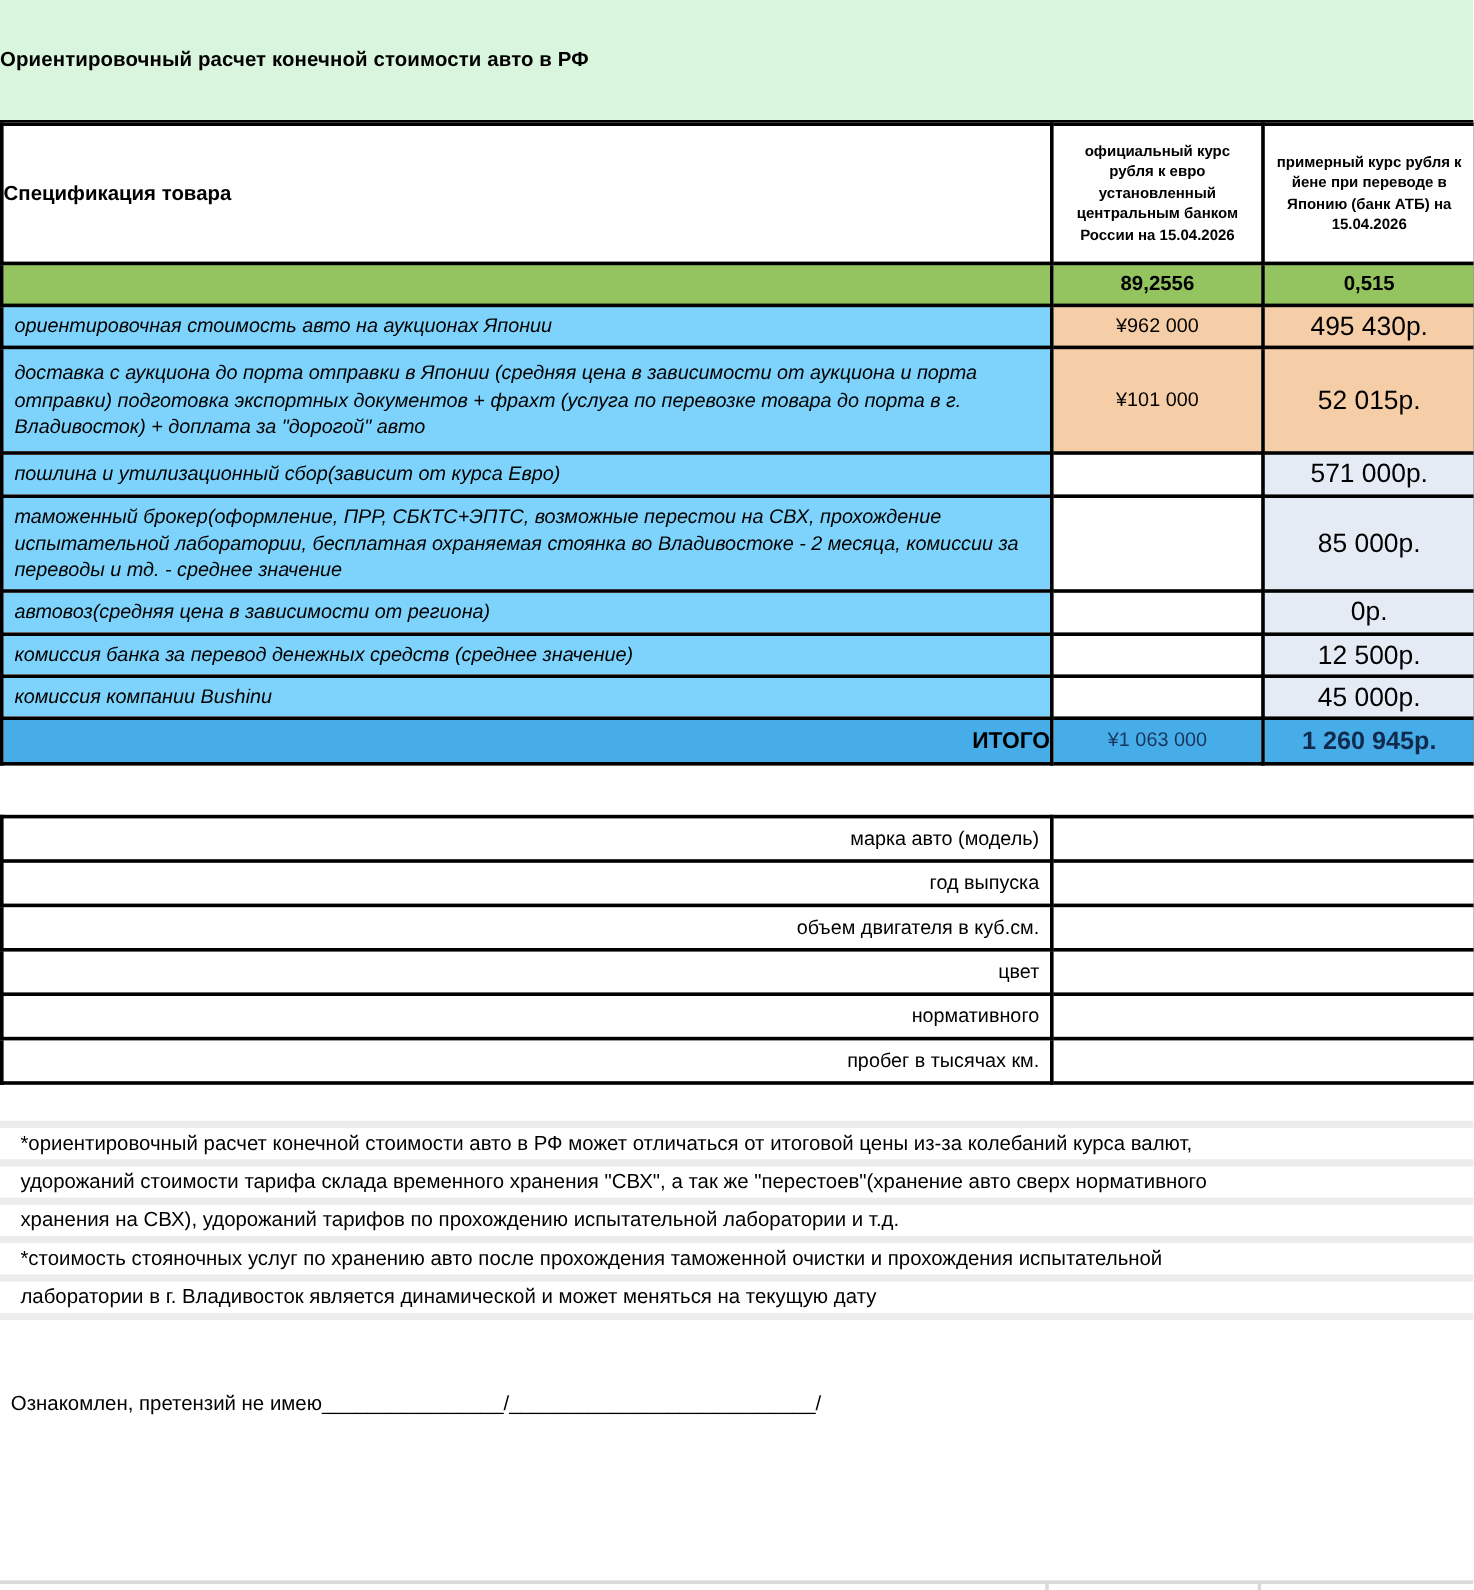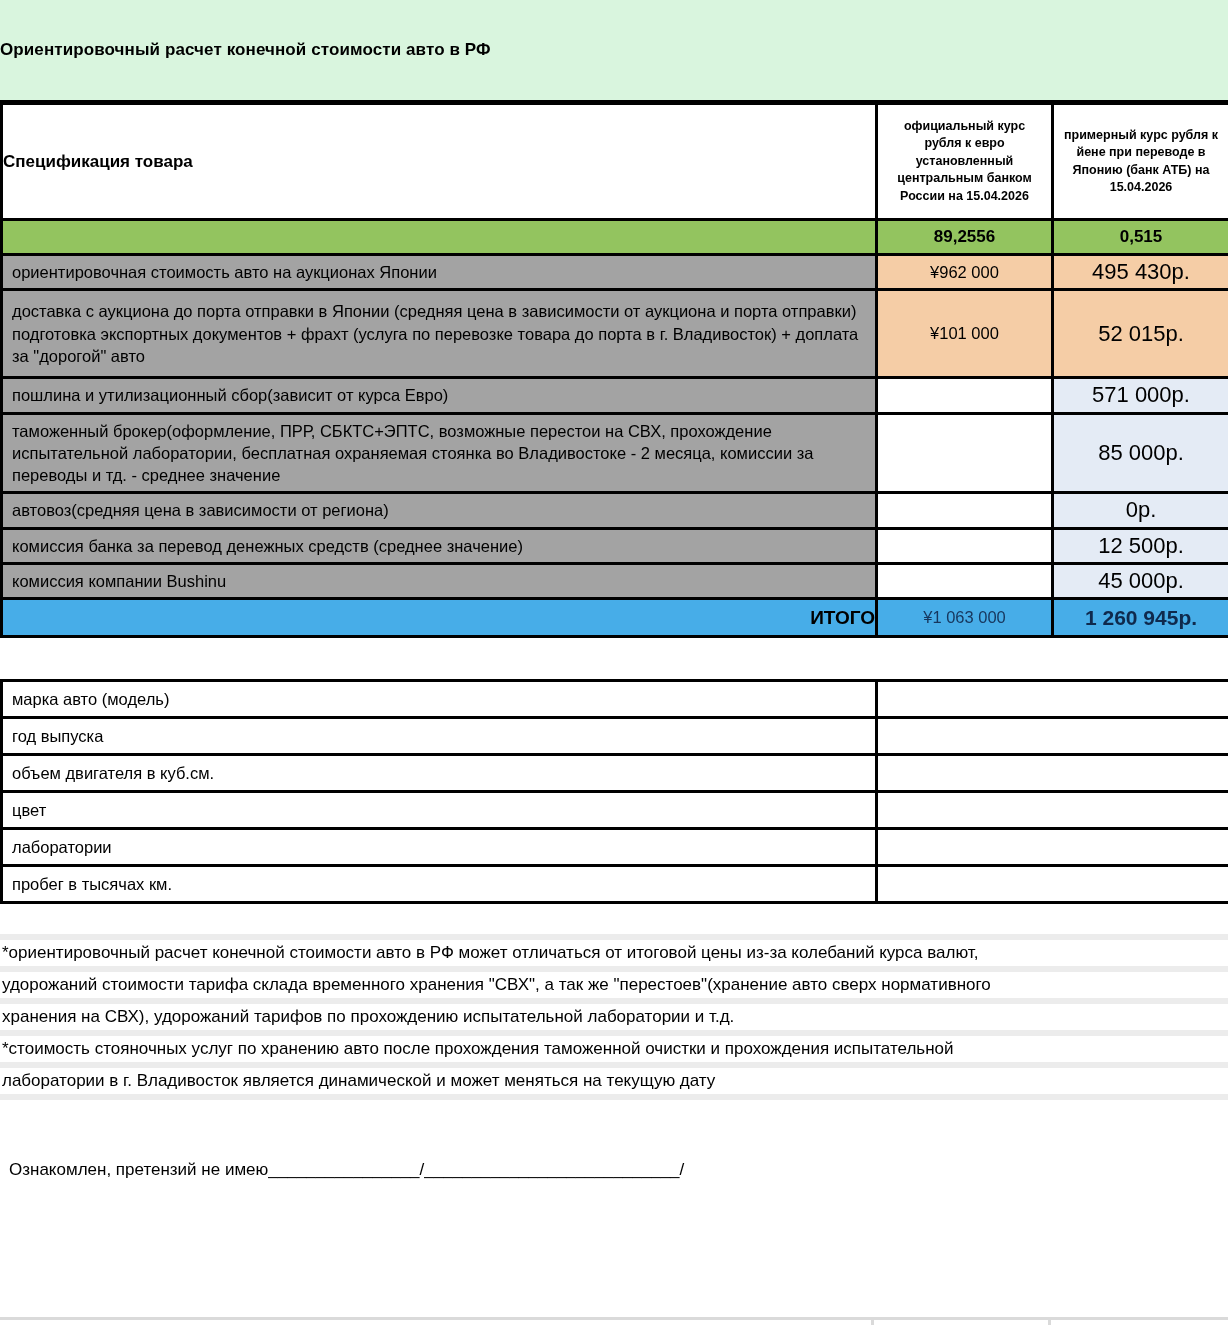--- a/index.html
+++ b/index.html
@@ -19,41 +19,41 @@
 
   .col-label { width:875px; }
   .col-yen   { width:176px; }
   .col-rub   { width:177px; }
 
   th.spec-header { height:116px; background:#fff; font-size:17px; font-weight:bold; text-align:left; }
   th.rate-header { background:#fff; font-size:12.5px; font-weight:bold; text-align:center; line-height:1.4; padding:6px 8px; }
 
   tr.rates-row td { background:#93c45f; height:35px; text-align:center; font-weight:bold; font-size:17px; }
 
-  td.label-cell { background:#a3a3a3; font-size:16.5px; line-height:1.35; padding:5px 9px; text-align:left; }
+  td.label-cell { background:#7dd3fc; font-size:16.5px; line-height:1.35; padding:5px 9px; text-align:left;font-style:italic; }
   td.yen-cell   { text-align:center; font-size:16.5px; }
   td.rub-cell   { text-align:center; font-size:22px; }
   .bg-peach { background:#f5cda6; }
   .bg-lblue { background:#e4ebf5; }
   .bg-white { background:#ffffff; }
 
   tr.total-row td { background:#47ade8; height:38px; }
   td.total-label { font-size:19px; font-weight:bold; padding-left:9px; text-align:right; }
   td.total-yen   { text-align:center; font-size:16.5px; color:#17365d; }
   td.total-rub   { text-align:center; font-size:21px; font-weight:bold; color:#0f2a4d; }
 
   table.spec { margin-top:41px; }
-  table.spec td { height:37px; }
+  table.spec td { height:37px;text-align:right; }
   td.spec-label { font-size:16.5px; padding:4px 9px; background:#fff; }
   td.spec-value { background:#fff; }
 
   .notes { margin-top:30px; border-bottom:6px solid #ececec; }
   .note-row {
     border-top:6px solid #ececec; min-height:32px; background:#fff;
-    display:flex; align-items:center; padding-left:2px; font-size:17px;
+    display:flex; align-items:center; padding-left:17px; font-size:17px;
   }
 
   .signature-row { margin-top:60px; padding-left:9px; font-size:17px; }
 
   .bottom-strip { position:absolute; left:0; bottom:0; width:1228px; height:8px; border-top:3px solid #dadada; background:#fff; }
   .bottom-strip .tick { position:absolute; top:0; width:3px; height:8px; background:#dadada; }
   .bottom-strip .tick-1 { left:871px; }
   .bottom-strip .tick-2 { left:1048px; }
 </style>
 </head>
@@ -145,21 +145,21 @@
       </tr>
       <tr>
         <td class="spec-label">объем двигателя в куб.см.</td>
         <td class="spec-value"></td>
       </tr>
       <tr>
         <td class="spec-label">цвет</td>
         <td class="spec-value"></td>
       </tr>
       <tr>
-        <td class="spec-label">лаборатории</td>
+        <td class="spec-label">нормативного</td>
         <td class="spec-value"></td>
       </tr>
       <tr>
         <td class="spec-label">пробег в тысячах км.</td>
         <td class="spec-value"></td>
       </tr>
     </tbody>
 </table>
 
 <div class="notes">

